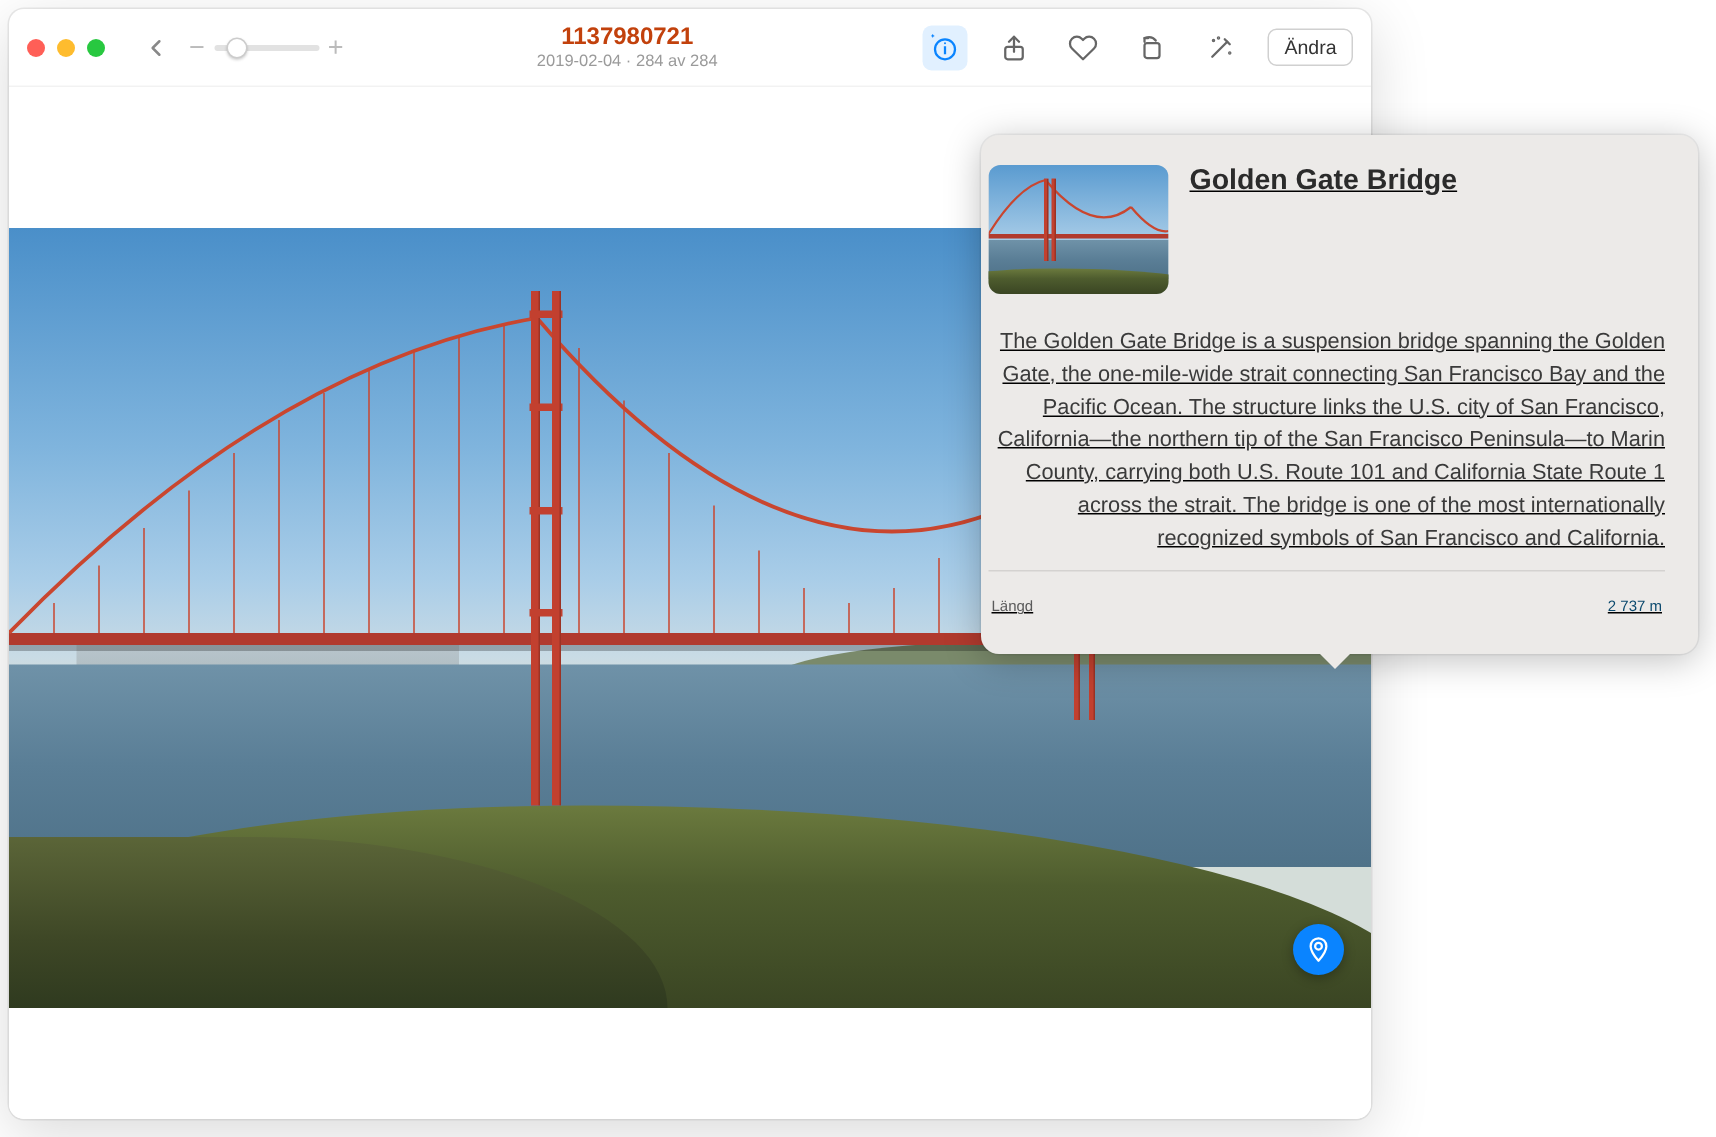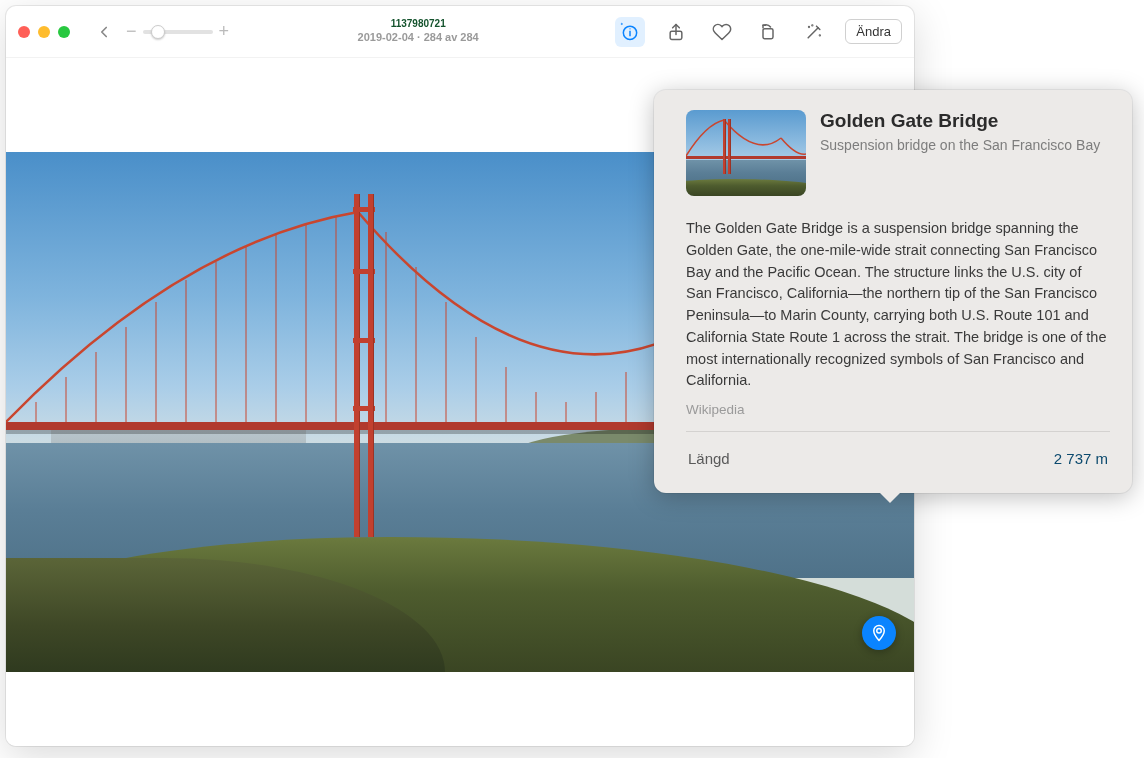--- a/index.html
+++ b/index.html
@@ -45,22 +45,22 @@
 .zoom-slider {
   width: 70px; height: 4px; background:#e2e2e2; border-radius:2px; position:relative;
 }
 .zoom-thumb {
   width:14px; height:14px; background:#fff; border:1px solid #ccc; border-radius:50%;
   position:absolute; top:-5px; left:8px; box-shadow:0 1px 2px rgba(0,0,0,0.2);
 }
 .title-block {
   flex: 1; text-align: center; line-height:1.2;
 }
-.title-main { font-size:10px; font-weight:600; color:#14532d; }
-.title-sub { font-size:11px; color:#9a9a9a; margin-top:1px;font-weight:bold; }
+.title-main { font-size:16px; font-weight:600; color:#c2410c; }
+.title-sub { font-size:11px; color:#9a9a9a; margin-top:1px; }
 .toolbar-icons { display:flex; align-items:center; gap:16px; margin-left:8px; }
 .tb-icon {
   width:30px; height:30px; display:flex; align-items:center; justify-content:center;
   color:#666; border-radius:6px;
 }
 .tb-icon svg { width:20px; height:20px; }
 .tb-icon.info-active {
   color:#0a84ff; background:rgba(10,132,255,0.12);
 }
 .edit-btn {
@@ -139,47 +139,48 @@
   display:flex; align-items:center; justify-content:center;
   box-shadow:0 2px 8px rgba(0,0,0,0.3);
 }
 .location-pin svg { width:18px; height:18px; }
 
 
 .popover {
   position:absolute; top:90px; left:654px; width:478px;
   background:#eceae8; border-radius:12px;
   box-shadow: 0 4px 24px rgba(0,0,0,0.25), 0 0 0 1px rgba(0,0,0,0.06);
-  padding:20px 22px 8px 32px;
+  padding:20px 22px 8px 5px;
+  text-decoration:underline;
 }
 .popover::after {
   content:""; position:absolute; bottom:-10px; right:230px;
   width:0; height:0; border-left:12px solid transparent; border-right:12px solid transparent;
   border-top:12px solid #eceae8;
 }
 .pop-header { display:flex; gap:14px; margin-bottom:22px; }
 .pop-thumb {
   width:120px; height:86px; border-radius:8px; overflow:hidden; flex-shrink:0;
   position:relative; background:#ddd;
 }
 .pop-thumb .sky { background: linear-gradient(#5a9bd0, #a9cde8 60%, #cdd9d6); }
 .pop-thumb .water { top:58%; bottom:12%; }
 .pop-thumb .hill { height:20%; }
 .pop-thumb .deck { top:54%; height:3px; }
 .pop-thumb .tower1 { left:30%; top:10%; height:65%; width:10px; }
 .pop-thumb .tower1::before, .pop-thumb .tower1::after { width:3px; }
 .pop-thumb .tower1::before{left:1px;} .pop-thumb .tower1::after{right:1px;}
 .pop-title { font-size:19px; font-weight:700; color:#2b2b2b; margin-bottom:4px; }
 .pop-subtitle { font-size:14px; color:#7d7d7d; line-height:1.3; }
-.pop-desc { font-size:14.5px; color:#3a3a3a; line-height:1.5; margin-bottom:10px; }
+.pop-desc { font-size:14.5px; color:#3a3a3a; line-height:1.5; margin-bottom:10px;text-align:right; }
 .pop-source { font-size:13.5px; color:#9a9a9a; margin-bottom:14px; }
 .pop-row {
   display:flex; justify-content:space-between; align-items:flex-start;
   padding:18px 2px; border-top:1px solid rgba(0,0,0,0.1);
-  font-size:15px; color:#3a3a3a;
+  font-size:10px; color:#3a3a3a;
 }
 .pop-row .label { color:#5a5a5a; }
 .pop-row .value { color:#0c4a6e; }
 </style>
 </head>
 <body>
 
 <div class="window">
   <div class="titlebar">
     <div class="traffic-lights">
@@ -328,22 +329,20 @@
       <svg style="position:absolute;inset:0;" viewBox="0 0 120 86" preserveAspectRatio="none">
         <path d="M0 46 Q 20 14 38 10" stroke="#c9462f" stroke-width="1.5" fill="none"></path>
         <path d="M38 10 Q 70 48 95 28" stroke="#c9462f" stroke-width="1.5" fill="none"></path>
         <path d="M95 28 Q 110 46 120 44" stroke="#c9462f" stroke-width="1.5" fill="none"></path>
       </svg>
       <div class="tower tower1"></div>
       <div class="hill"></div>
     </div>
     <div>
       <div class="pop-title">Golden Gate Bridge</div>
-      <div class="pop-subtitle">Suspension bridge on the San Francisco Bay</div>
     </div>
   </div>
   <div class="pop-desc">The Golden Gate Bridge is a suspension bridge spanning the Golden Gate, the one-mile-wide strait connecting San Francisco Bay and the Pacific Ocean. The structure links the U.S. city of San Francisco, California—the northern tip of the San Francisco Peninsula—to Marin County, carrying both U.S. Route 101 and California State Route 1 across the strait. The bridge is one of the most internationally recognized symbols of San Francisco and California.</div>
-  <div class="pop-source">Wikipedia</div>
   <div class="pop-row">
     <span class="label">Längd</span>
     <span class="value">2 737 m</span>
   </div>
 </div>
 
 </body></html>

